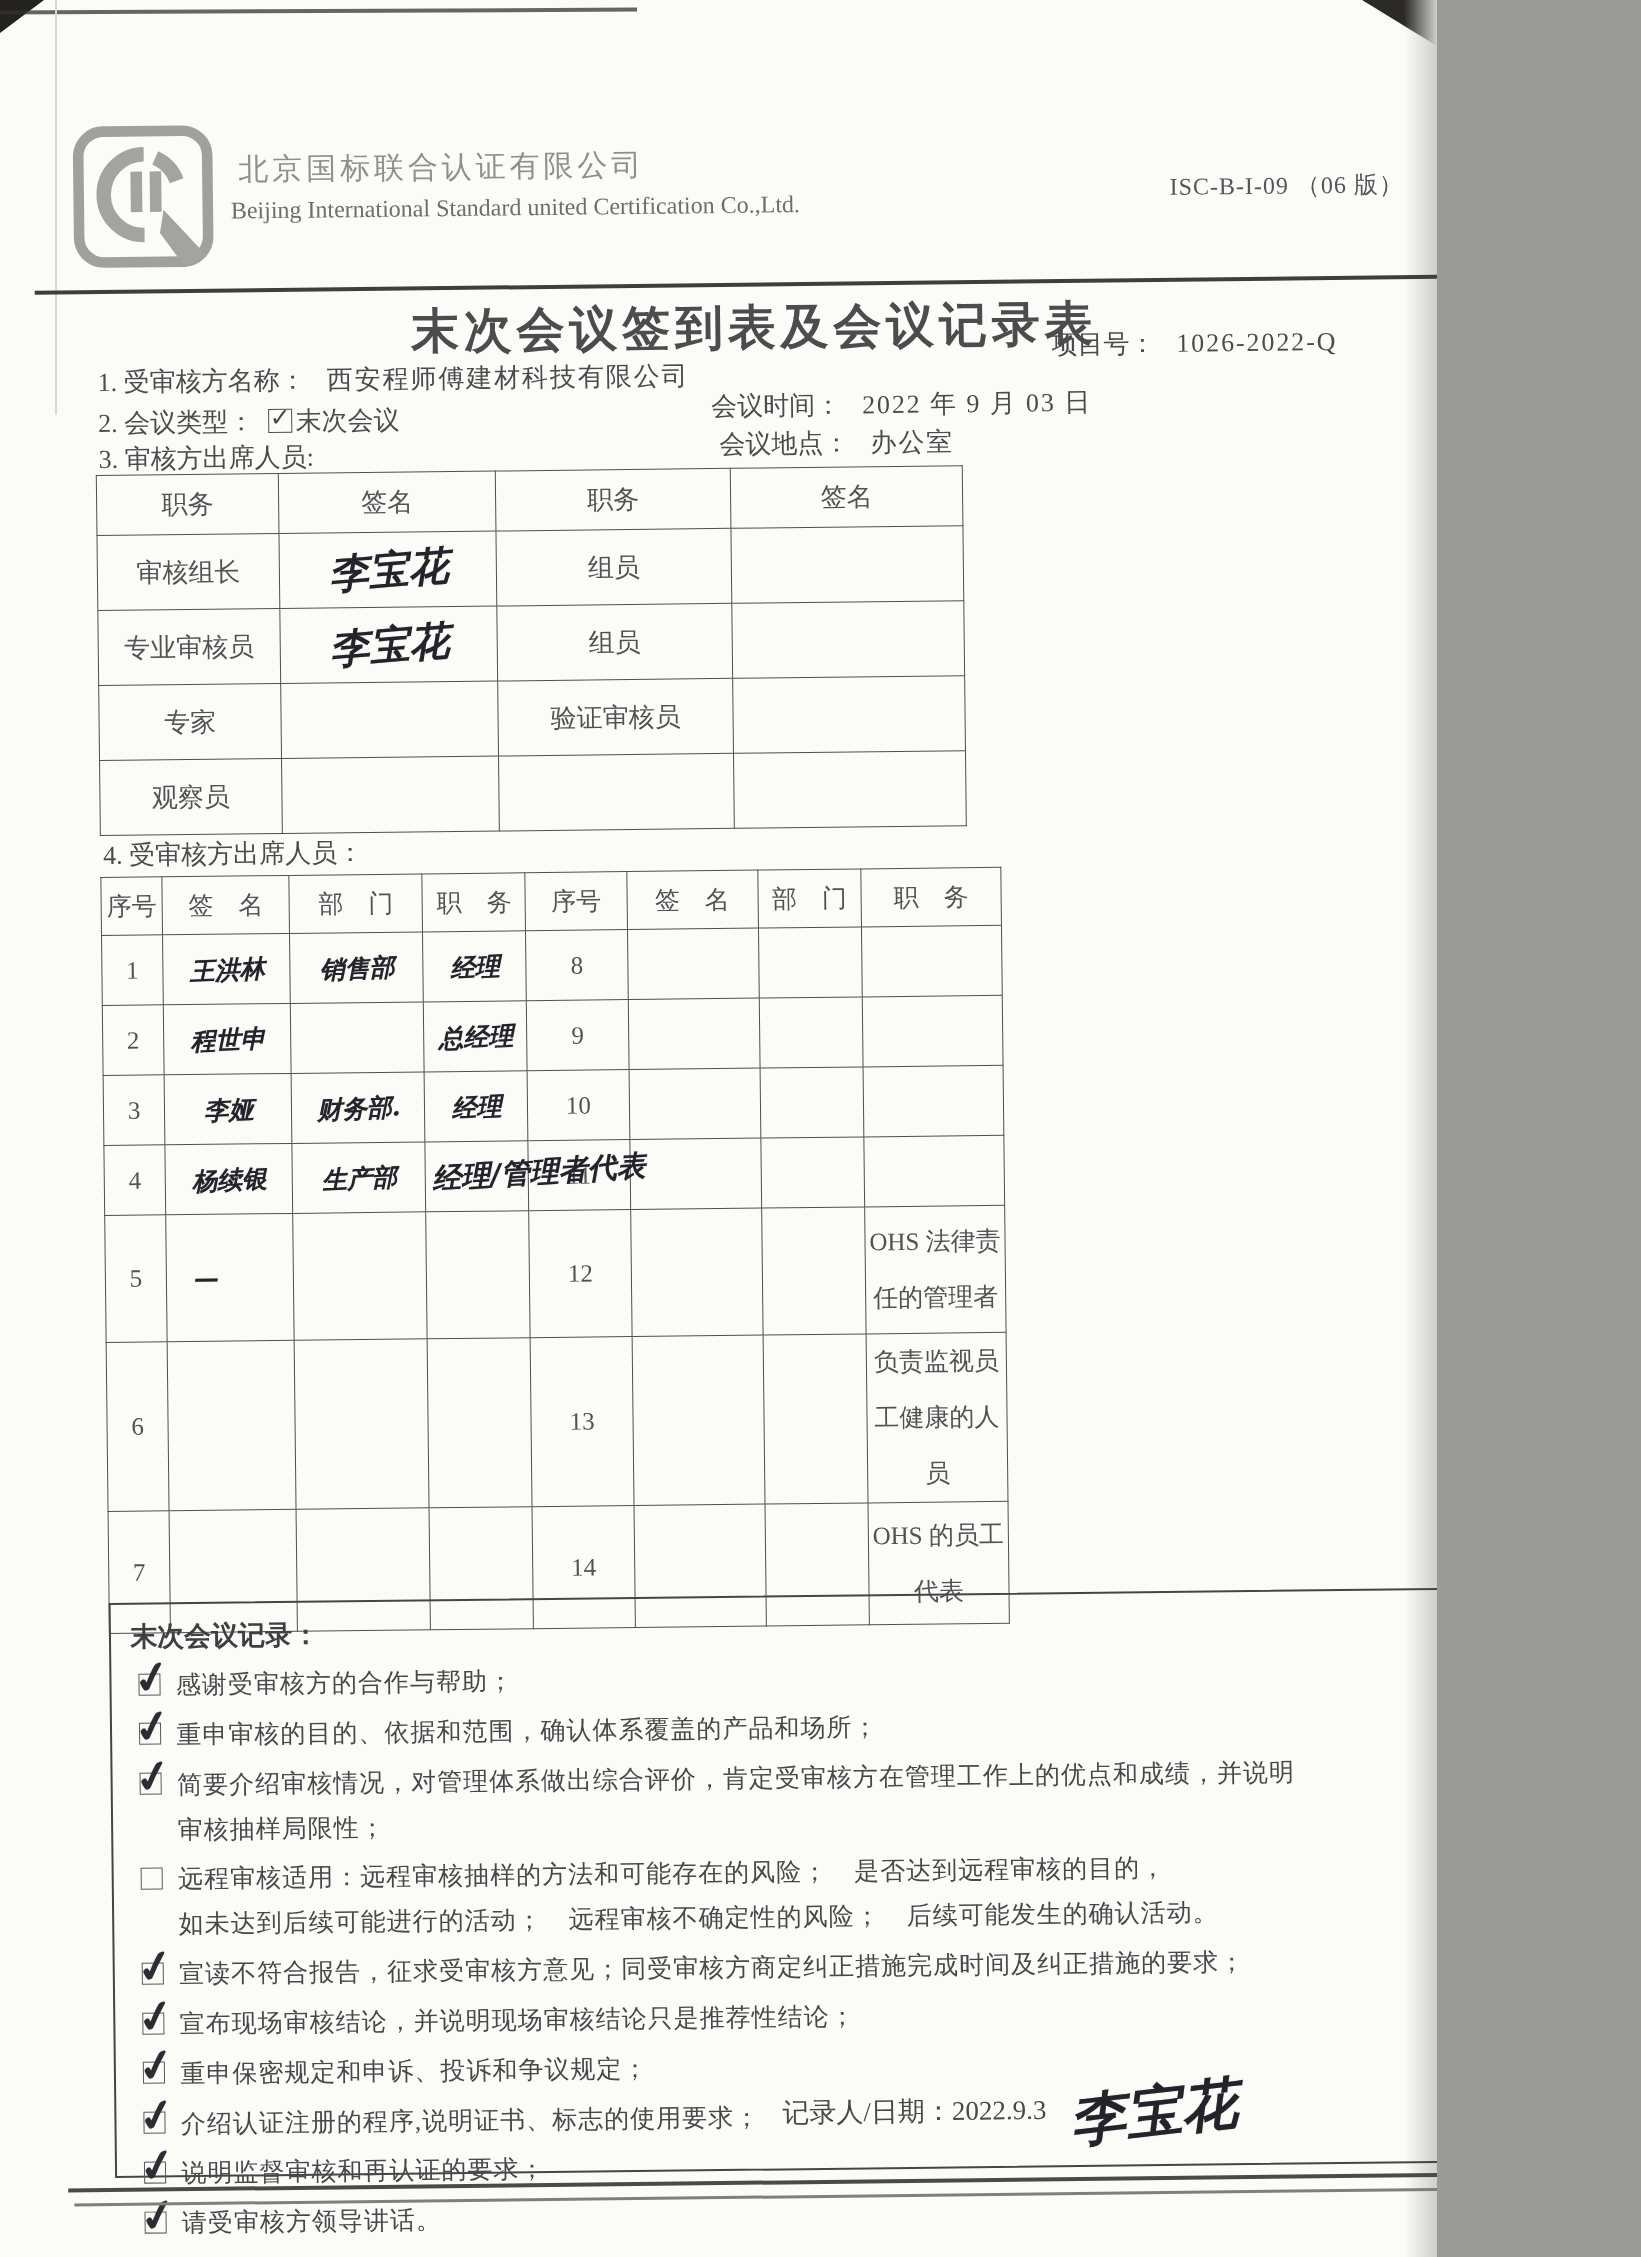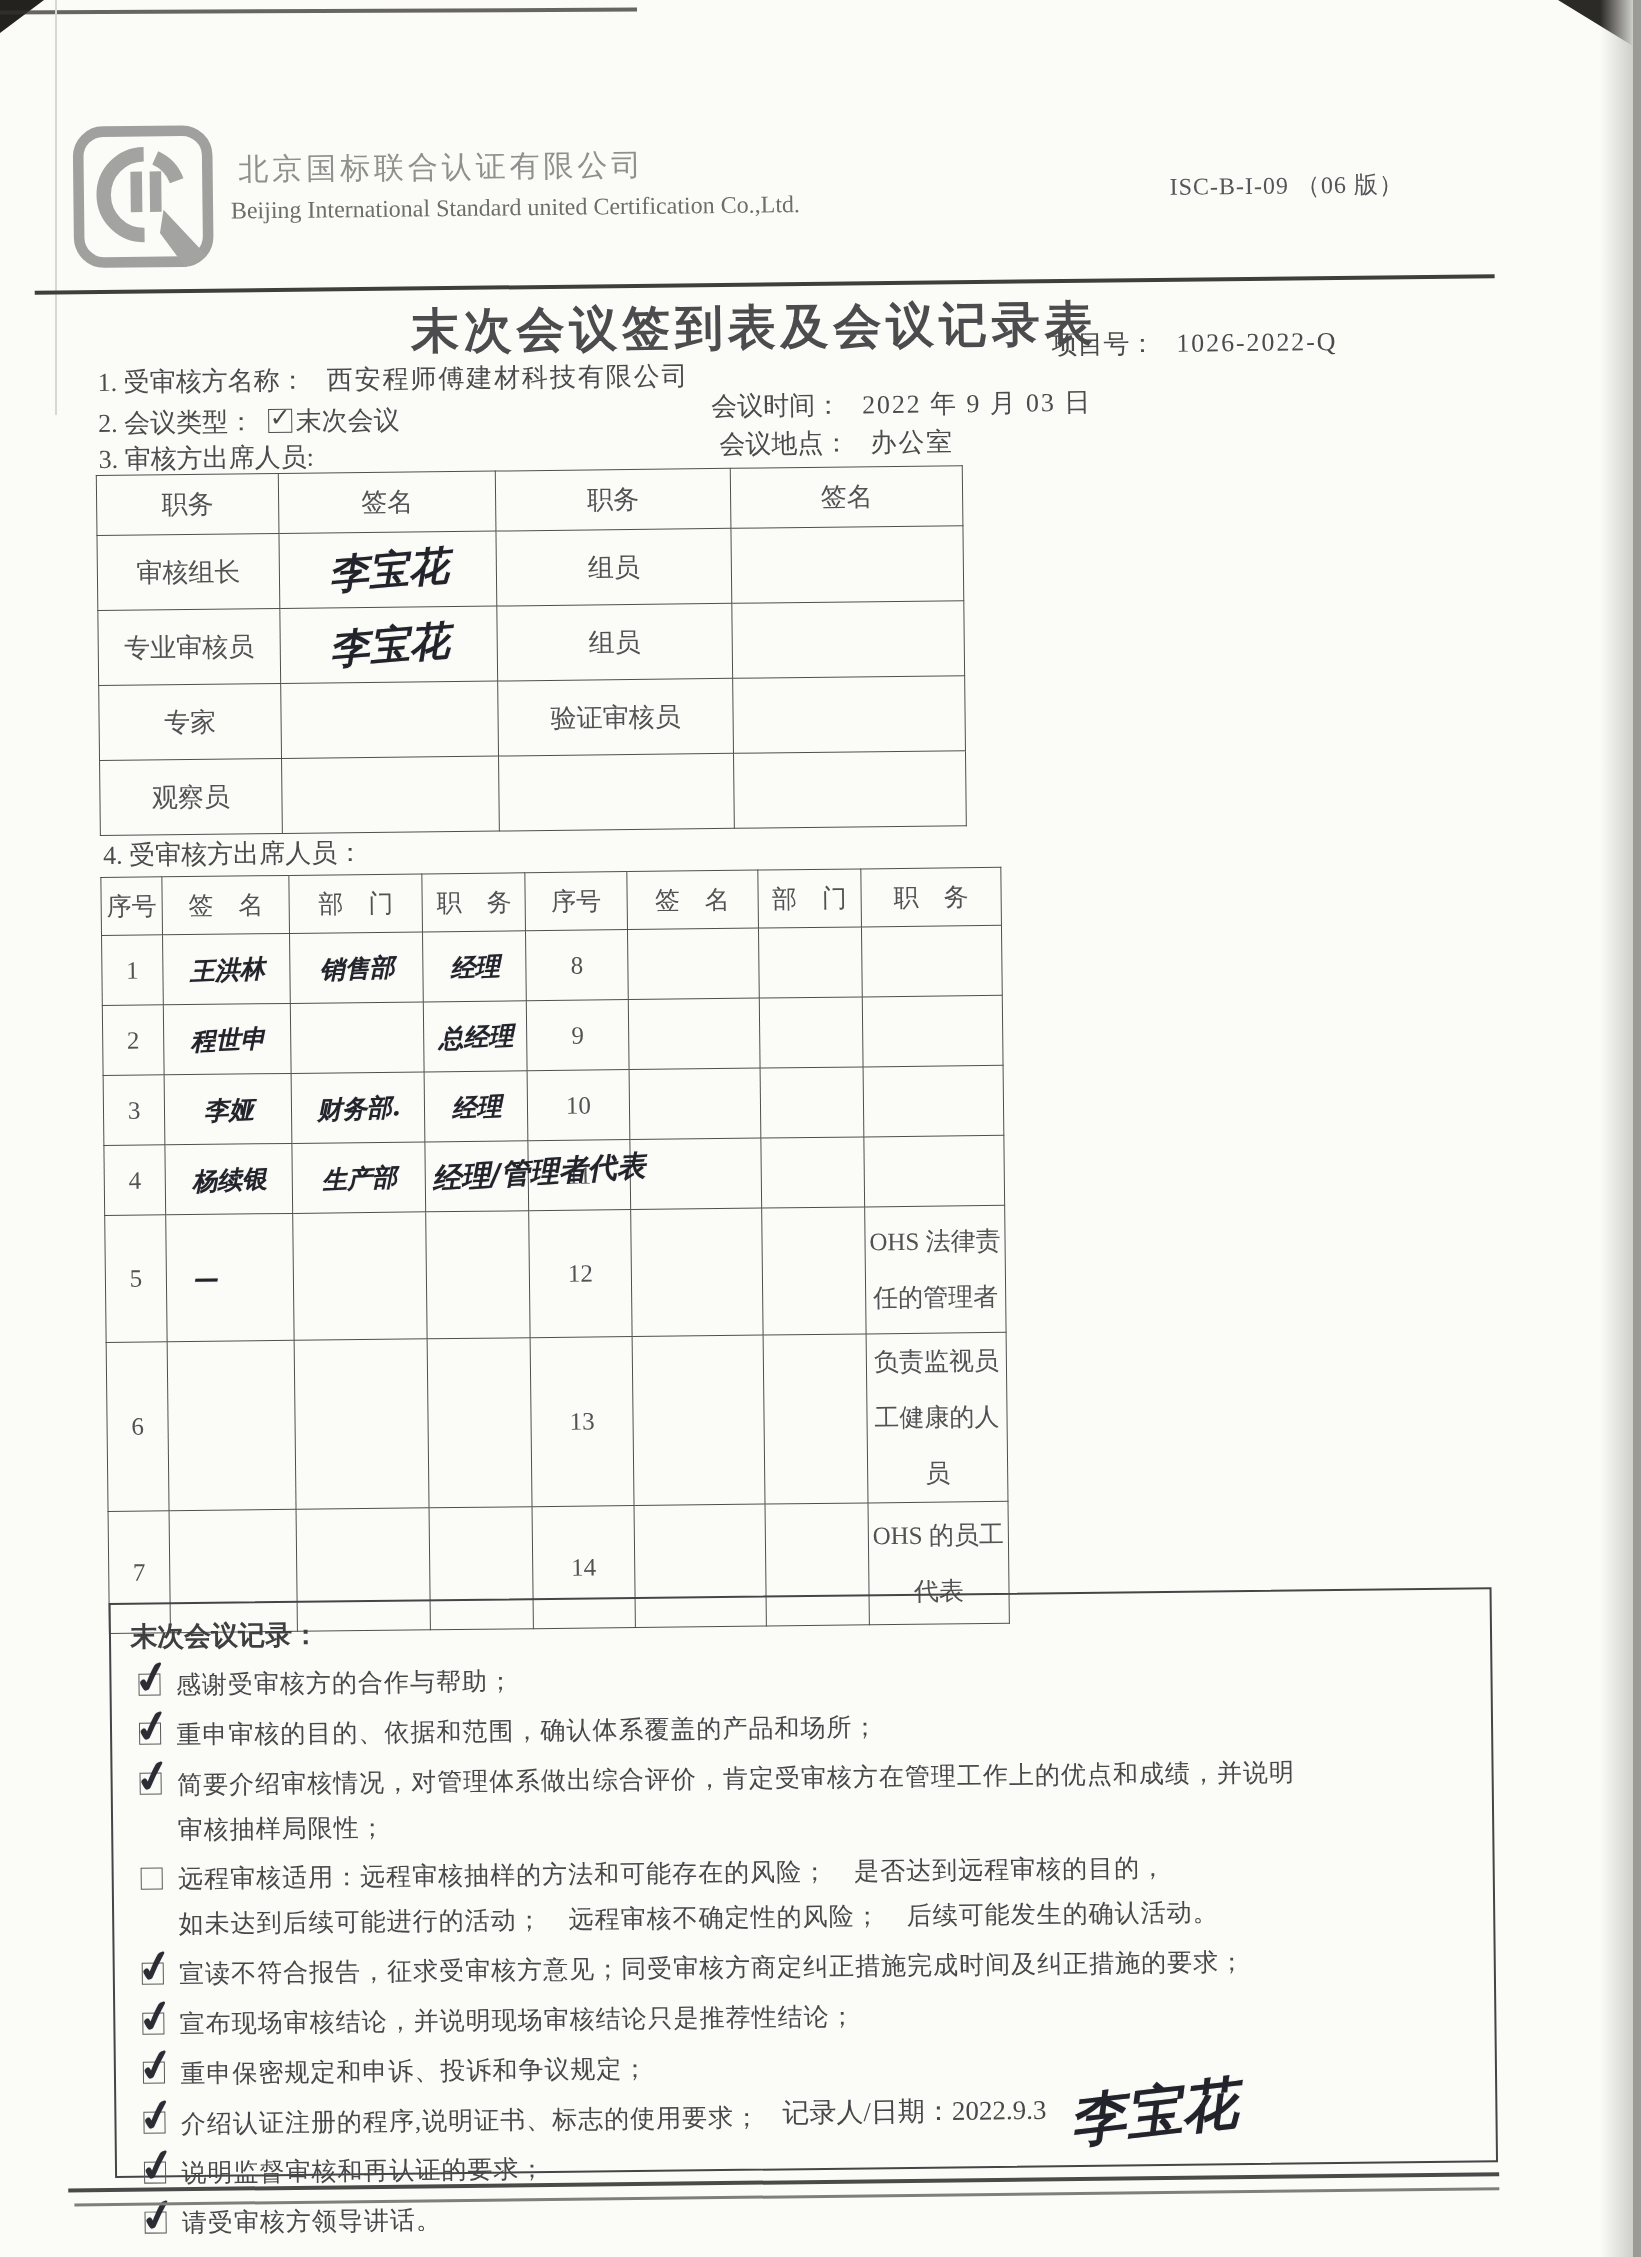--- a/index.html
+++ b/index.html
@@ -1,16 +1,16 @@
 <!DOCTYPE html>
 <html><head>
 <meta charset="utf-8">
 <style>
   html,body{margin:0;padding:0;background:#9a9a96;}
-  .page{position:relative;width:1633px;height:2257px;background:#fbfbf8;overflow:hidden;
+  .page{position:relative;width:1437px;height:2257px;background:#fbfbf8;overflow:hidden;
         font-family:"Liberation Serif","DejaVu Serif",serif;color:#4a4a4a;}
   
   .corner-tl{position:absolute;left:0;top:0;width:0;height:0;
      border-left:44px solid #23221f;border-bottom:33px solid transparent;}
   .top-line{position:absolute;left:0;top:8.7px;width:637px;height:3.9px;background:#35332f;opacity:.75;transform:rotate(-0.25deg);}
   .corner-tr{position:absolute;right:0;top:0;width:0;height:0;
      border-right:75px solid #2b2a27;border-bottom:46px solid transparent;}
   .edge-right{position:absolute;right:0;top:0;width:33px;height:2257px;
      background:linear-gradient(to left,#cfcfca,rgba(250,250,247,0));}
   .left-crease{position:absolute;left:55px;top:0;width:1.9px;height:415px;background:#d8d8d2;}

